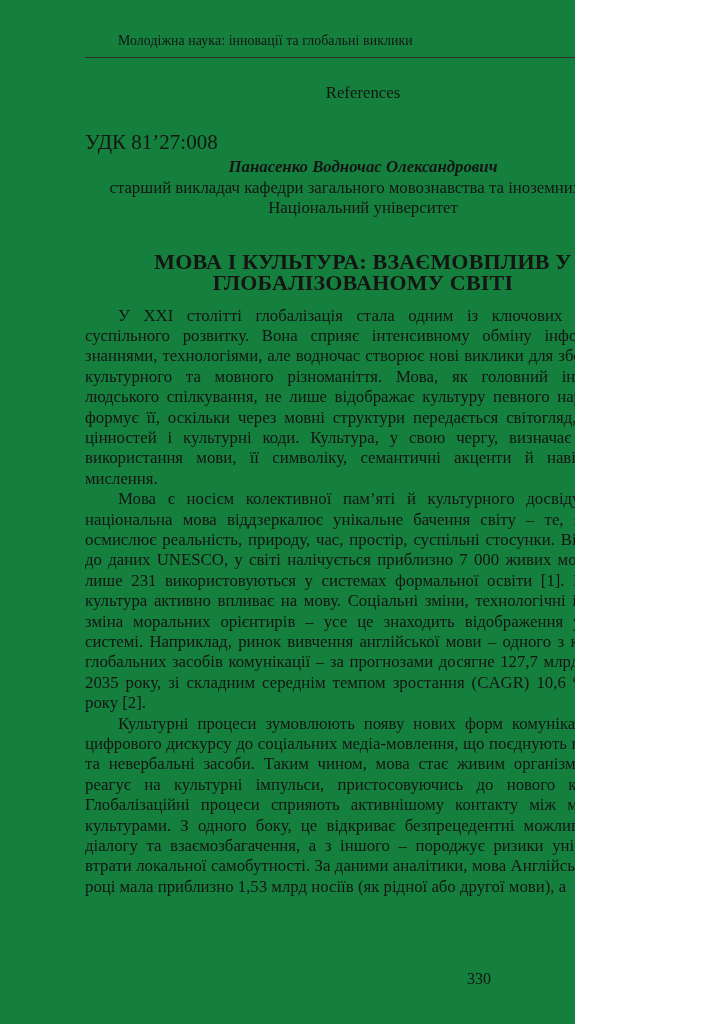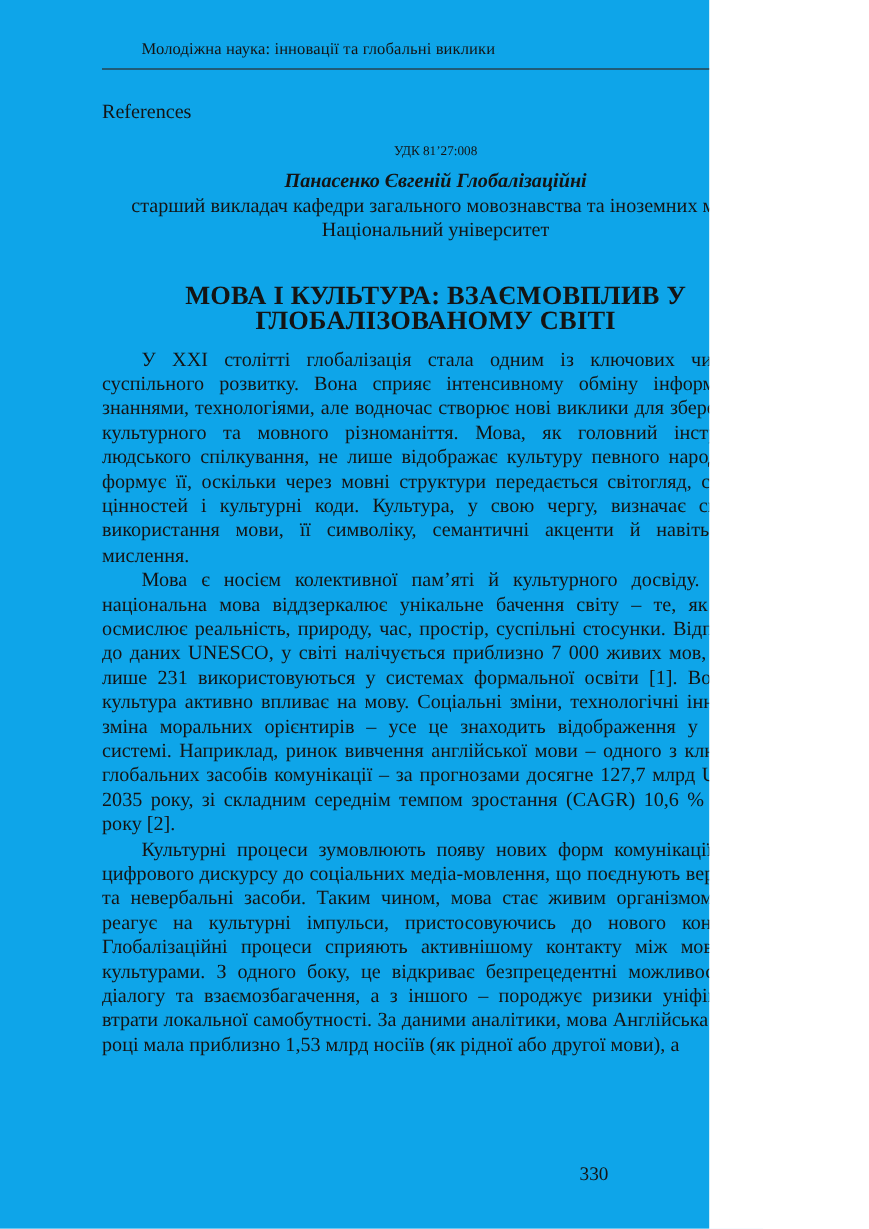--- a/index.html
+++ b/index.html
@@ -4,25 +4,24 @@
   <style>
     html, body {
       margin: 0;
       padding: 0;
       background: #ffffff;
     }
     .page {
       position: relative;
       width: 575px;
       height: 1024px;
-      background: #0ea5e9;
+      background: #15803d;
       font-family: "Liberation Serif", "DejaVu Serif", serif;
       color: #141414;
       overflow: hidden;
-      padding-left: 16px;
     }
     .content {
       position: absolute;
       left: 85px;
       top: 0;
       width: 556px;
     }
     .running-header {
       margin-top: 33px;
       padding-left: 33px;
@@ -30,36 +29,35 @@
       line-height: 15px;
       letter-spacing: 0.1px;
     }
     .header-rule {
       margin-top: 9px;
       height: 0;
       border-bottom: 1.5px solid #2e2e2e;
     }
     .references-heading {
       margin: 25px 0 0 0;
-      text-align: left;
+      text-align: center;
       font-size: 16.8px;
       line-height: 20.5px;
     }
     .reference-item {
       margin: 0;
       font-size: 16.8px;
       line-height: 20.5px;
       text-align: justify;
       text-indent: 33px;
     }
     .udc {
-      margin-top: 12px;
-      font-size: 11px;
+      margin-top: 28px;
+      font-size: 21px;
       line-height: 20.5px;
-      text-align: center;
     }
     .author-name {
       margin-top: 5px;
       text-align: center;
       font-weight: bold;
       font-style: italic;
       font-size: 16.8px;
       line-height: 20.5px;
     }
     .affiliation-line {
@@ -101,21 +99,21 @@
 
     <div class="running-header">Молодіжна наука: інновації та глобальні виклики</div>
 
     <div class="header-rule"></div>
 
     <div class="references-heading">References</div>
 
 
     <div class="udc">УДК 81’27:008</div>
 
-    <div class="author-name">Панасенко Євгеній Глобалізаційні</div>
+    <div class="author-name">Панасенко Водночас Олександрович</div>
 
     <div class="affiliation-line">старший викладач кафедри загального мовознавства та іноземних мов,</div>
     <div class="affiliation-line">Національний університет</div>
 
     <h1 class="article-title">МОВА І КУЛЬТУРА: ВЗАЄМОВПЛИВ У ГЛОБАЛІЗОВАНОМУ СВІТІ</h1>
 
     <p class="body-paragraph first">У XXI столітті глобалізація стала одним із ключових чинників суспільного розвитку. Вона сприяє інтенсивному обміну інформацією, знаннями, технологіями, але водночас створює нові виклики для збереження культурного та мовного різноманіття. Мова, як головний інструмент людського спілкування, не лише відображає культуру певного народу, а й формує її, оскільки через мовні структури передається світогляд, система цінностей і культурні коди. Культура, у свою чергу, визначає способи використання мови, її символіку, семантичні акценти й навіть стилі мислення.</p>
     <p class="body-paragraph">Мова є носієм колективної пам’яті й культурного досвіду. Кожна національна мова віддзеркалює унікальне бачення світу – те, як народ осмислює реальність, природу, час, простір, суспільні стосунки. Відповідно до даних UNESCO, у світі налічується приблизно 7 000 живих мов, з яких лише 231 використовуються у системах формальної освіти [1]. Водночас культура активно впливає на мову. Соціальні зміни, технологічні інновації, зміна моральних орієнтирів – усе це знаходить відображення у мовній системі. Наприклад, ринок вивчення англійської мови – одного з ключових глобальних засобів комунікації – за прогнозами досягне 127,7 млрд USD до 2035 року, зі складним середнім темпом зростання (CAGR) 10,6 % з 2025 року [2].</p>
     <p class="body-paragraph">Культурні процеси зумовлюють появу нових форм комунікації – від цифрового дискурсу до соціальних медіа-мовлення, що поєднують вербальні та невербальні засоби. Таким чином, мова стає живим організмом, який реагує на культурні імпульси, пристосовуючись до нового контексту. Глобалізаційні процеси сприяють активнішому контакту між мовами й культурами. З одного боку, це відкриває безпрецедентні можливості для діалогу та взаємозбагачення, а з іншого – породжує ризики уніфікації й втрати локальної самобутності. За даними аналітики, мова Англійська у 2025 році мала приблизно 1,53 млрд носіїв (як рідної або другої мови), а</p>
 

